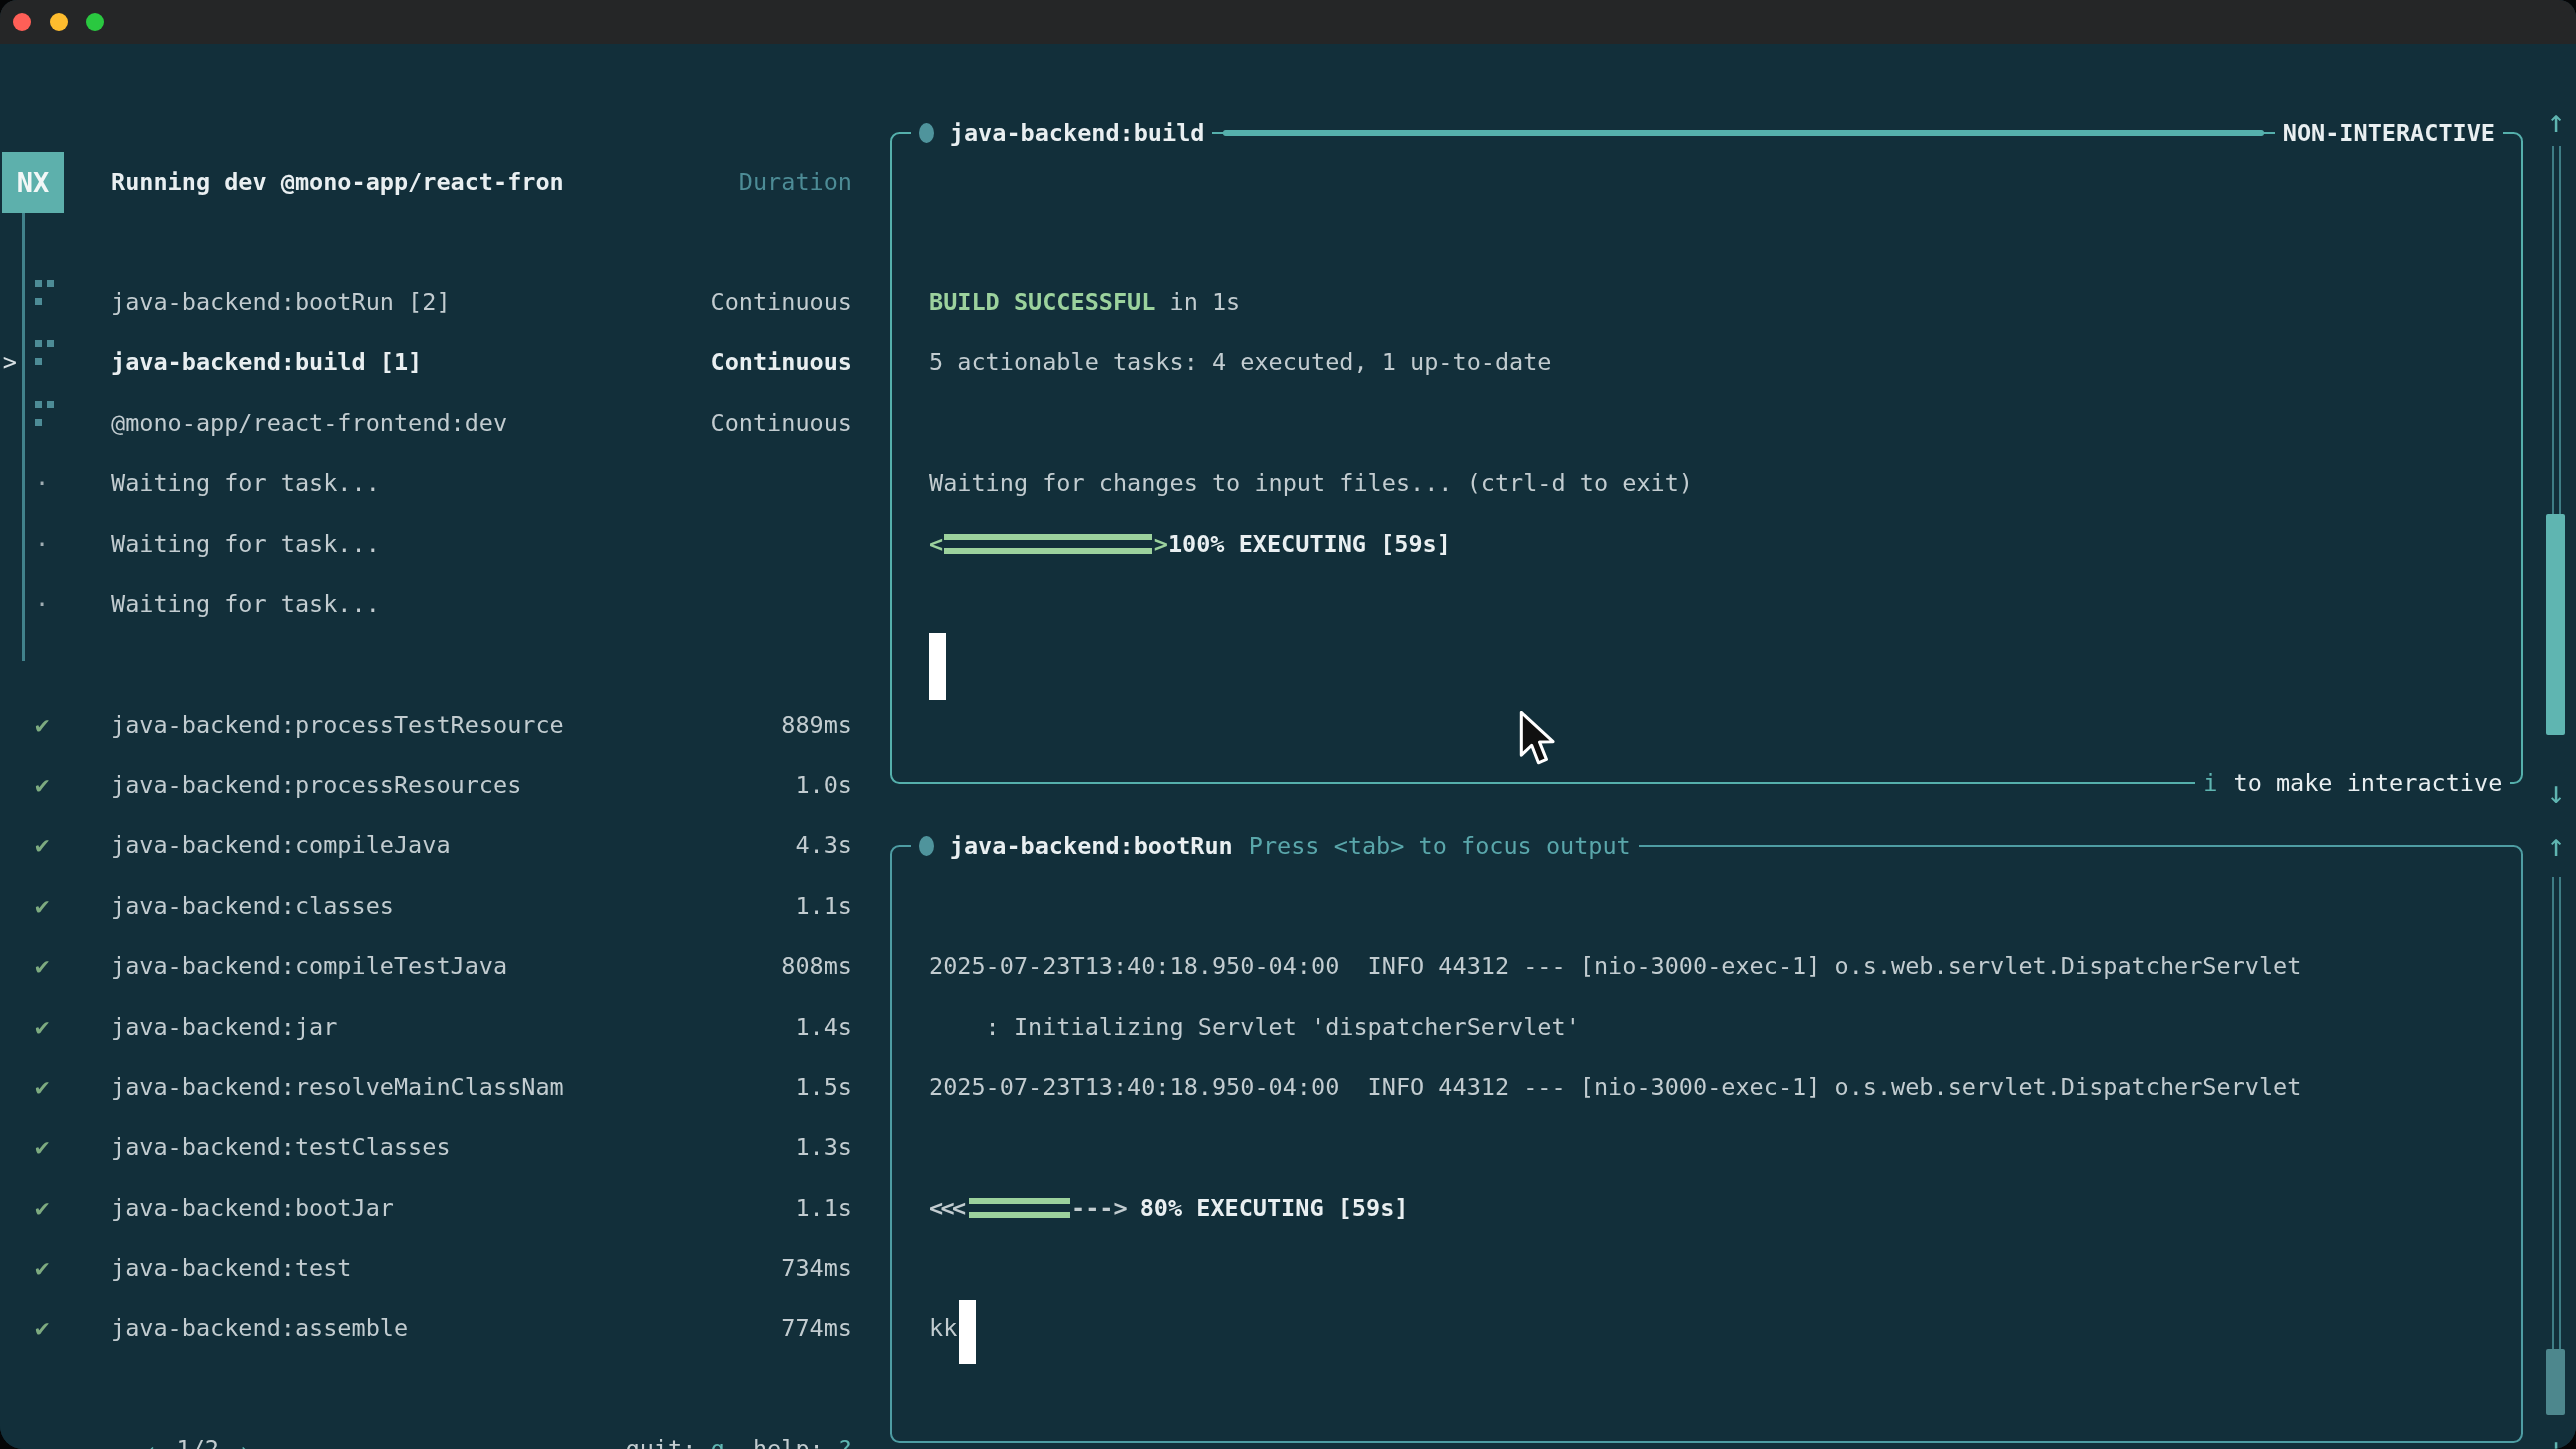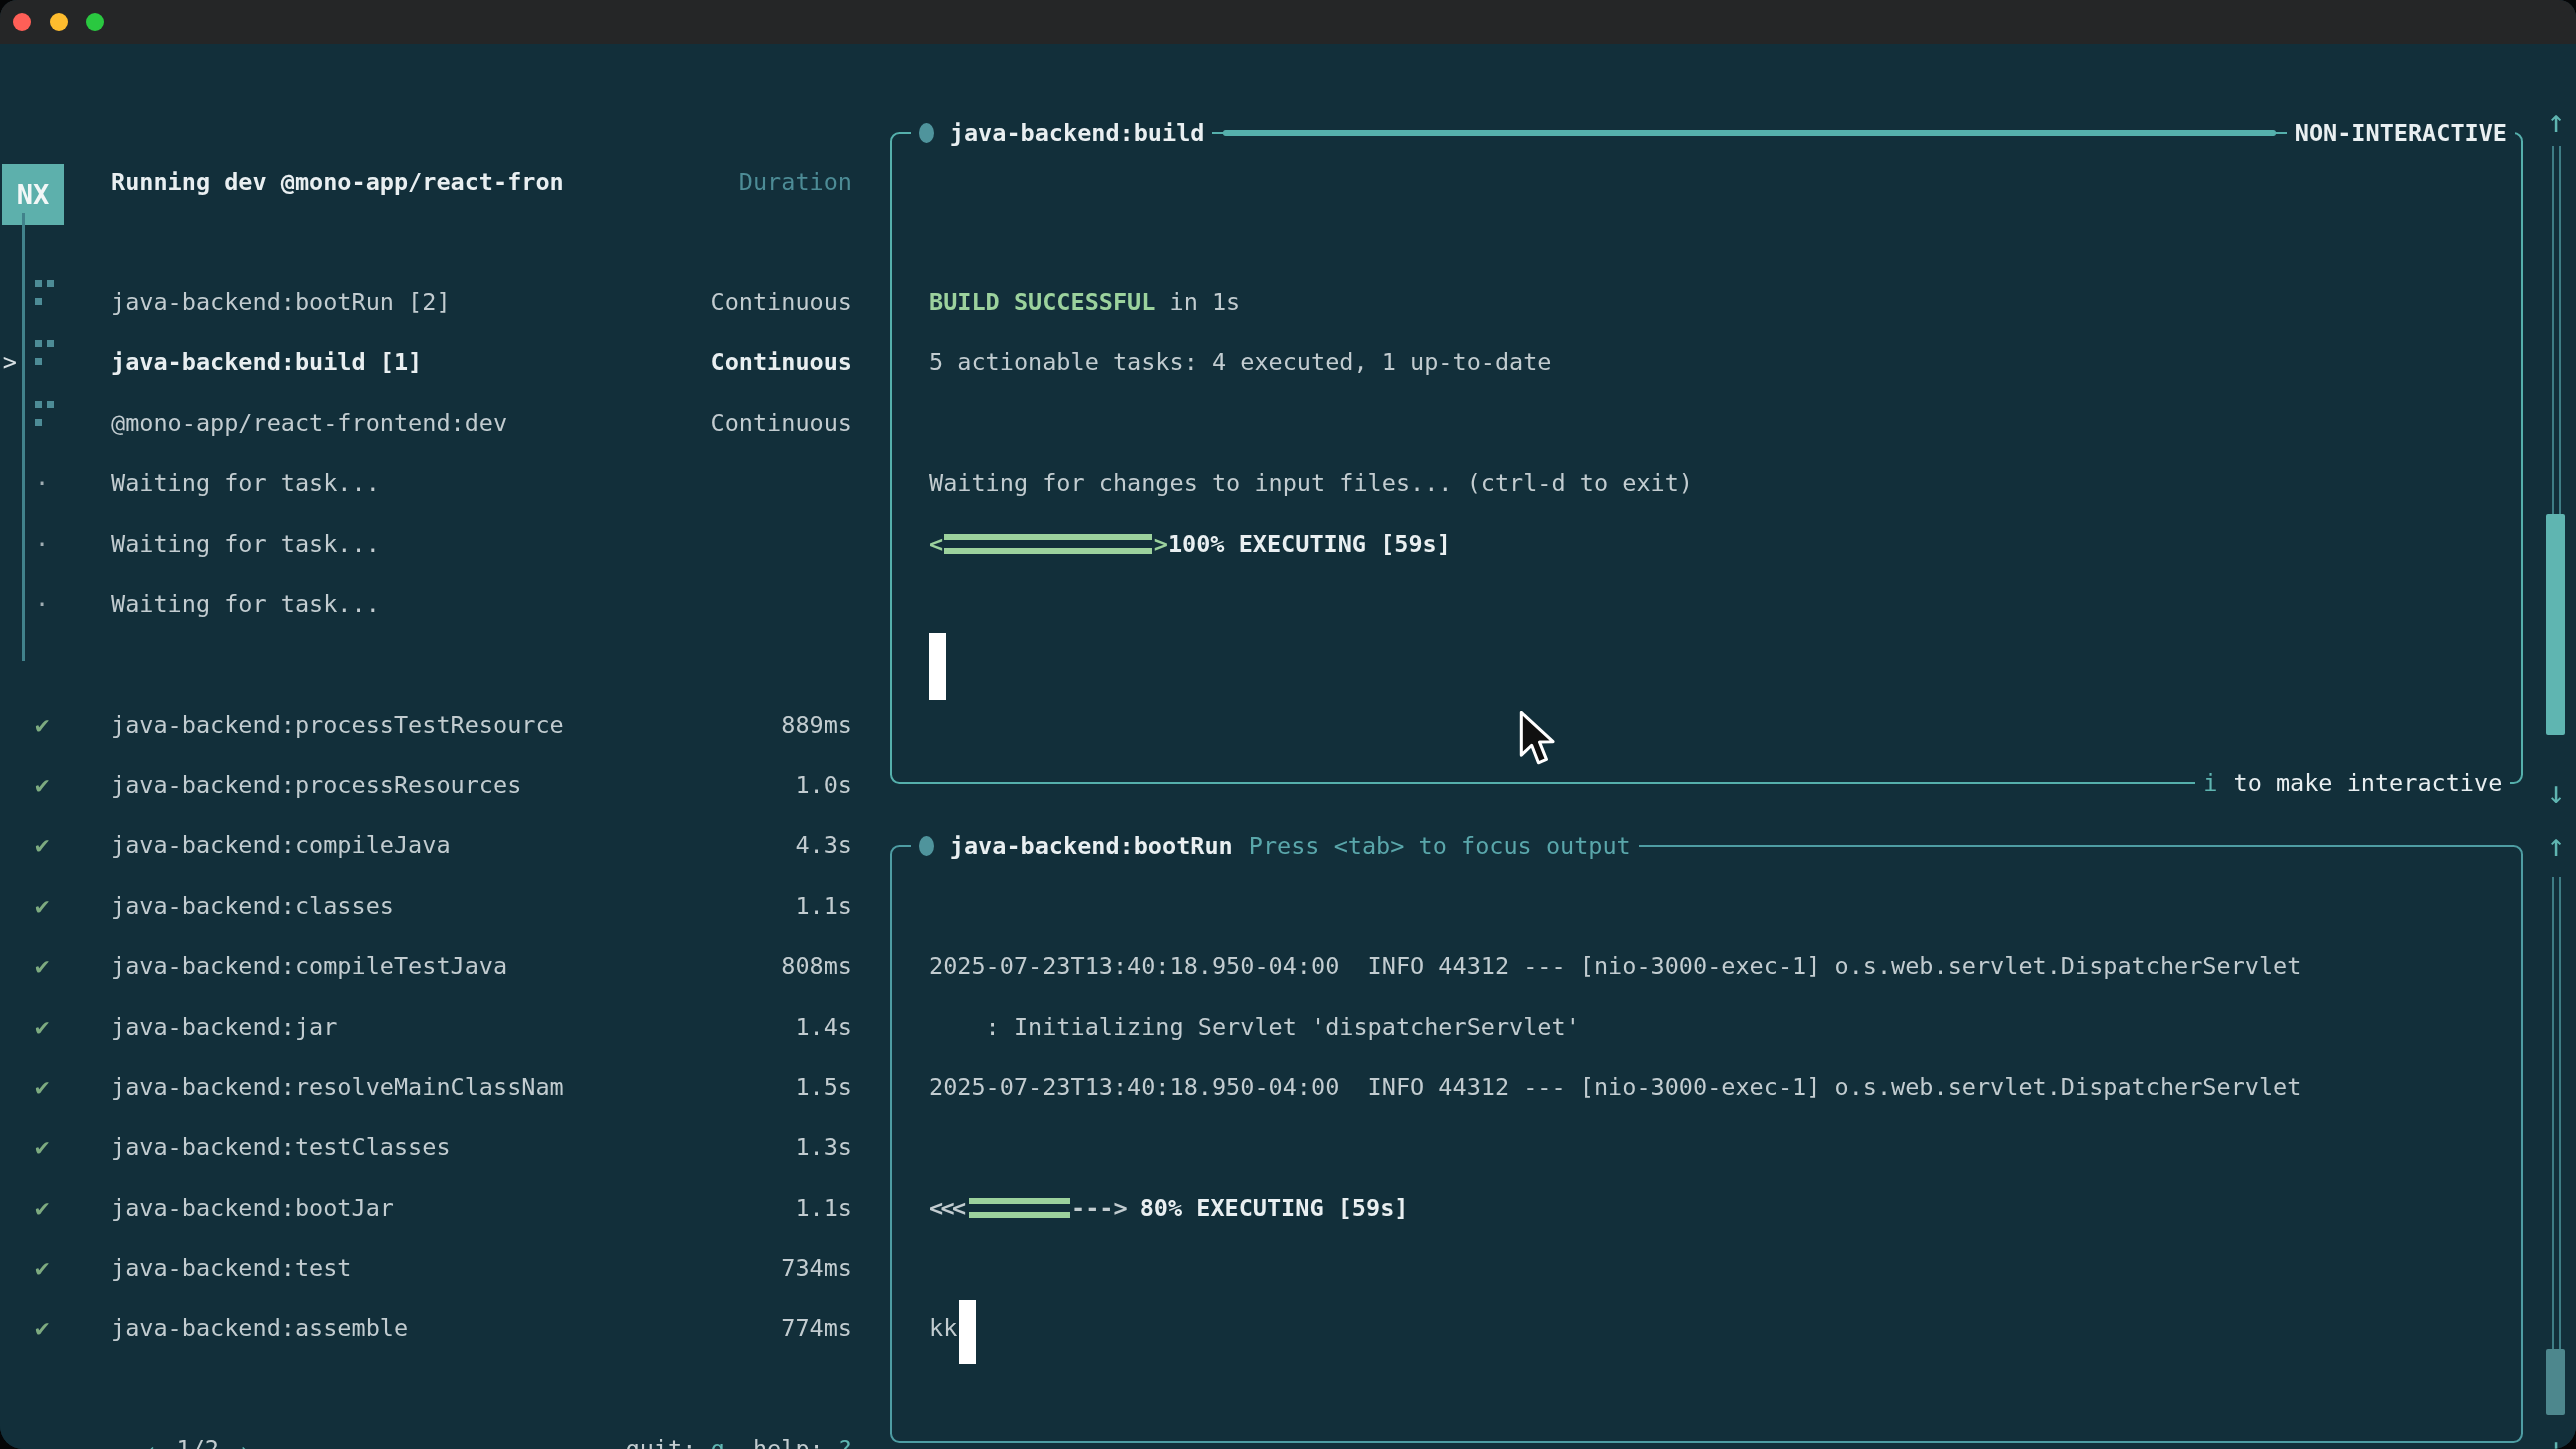--- a/index.html
+++ b/index.html
@@ -19,34 +19,34 @@
   .b{font-weight:bold;}
   .txt{color:#c2ccd0;}
   .bright{color:#e9eff1;}
   .muted-teal{color:#4d8c96;}
   .teal{color:#5fb5b1;}
   .green-t{color:#9cd29d;}
   .label-col{position:absolute;left:111px;white-space:pre;}
   .val-col{position:absolute;right:35px;white-space:pre;}
   .icon-col{position:absolute;left:35px;}
 
-  .nx-badge{position:absolute;left:2px;top:120px;width:62px;height:61px;background:#5db0ac;
+  .nx-badge{position:absolute;left:2px;top:108px;width:62px;height:61px;background:#5db0ac;
             display:flex;align-items:center;justify-content:center;color:#f2f7f7;font-weight:bold;font-size:27px;}
   .tree-line{position:absolute;left:22px;top:169px;width:2.7px;height:448px;background:#41828b;}
   .sel-caret{position:absolute;left:2.7px;color:#d8e1e4;}
 
   .spinner{position:relative;display:inline-block;width:20px;height:27px;margin-top:-17.4px;}
   .spinner i{position:absolute;left:0;top:0;width:7.4px;height:7.4px;background:#4d8c96;
              box-shadow:12px 0 0 #4d8c96, 0 18px 0 #4d8c96;}
   .wait-dot{color:#9fadb2;}
   .check{color:#7dab80;font-size:24px;}
 
   .panel{position:absolute;border:2px solid #55b0ac;border-radius:9.4px;background:transparent;}
   .panel.dim{border-color:#4e9da3;padding-left:44px;}
-  .ptitle{position:absolute;top:-31px;left:19px;right:6px;height:60px;display:flex;align-items:center;text-align:right;}
+  .ptitle{position:absolute;top:-31px;left:19px;right:18px;height:60px;display:flex;align-items:center;text-align:right;}
   .chip{background:#122f3a;padding:0 8px;display:flex;align-items:center;white-space:pre;}
   .dot{width:14.8px;height:20px;border-radius:50%;background:#4f949c;}
   .hline{flex:1;height:6px;background:#55b0ac;margin:0 10.7px;align-self:center;border-radius:2.7px;}
   .pcaption{position:absolute;bottom:-31px;right:10.7px;height:60px;display:flex;align-items:center;}
 
   .dbar{display:inline-block;vertical-align:middle;height:19.5px;border-top:6px solid #9cd29d;border-bottom:6px solid #9cd29d;margin:0 1.3px;}
   .cursor{position:absolute;background:#ffffff;}
   .sarrow{position:absolute;width:40px;height:60px;display:flex;align-items:center;justify-content:center;color:#5fb5b1;font-size:31px;}
   .strack{position:absolute;width:8.7px;border-left:2px solid #3e7d85;border-right:2px solid #3e7d85;}
   .sthumb{position:absolute;width:19px;border-radius:2px;background:#5fb5b1;}

